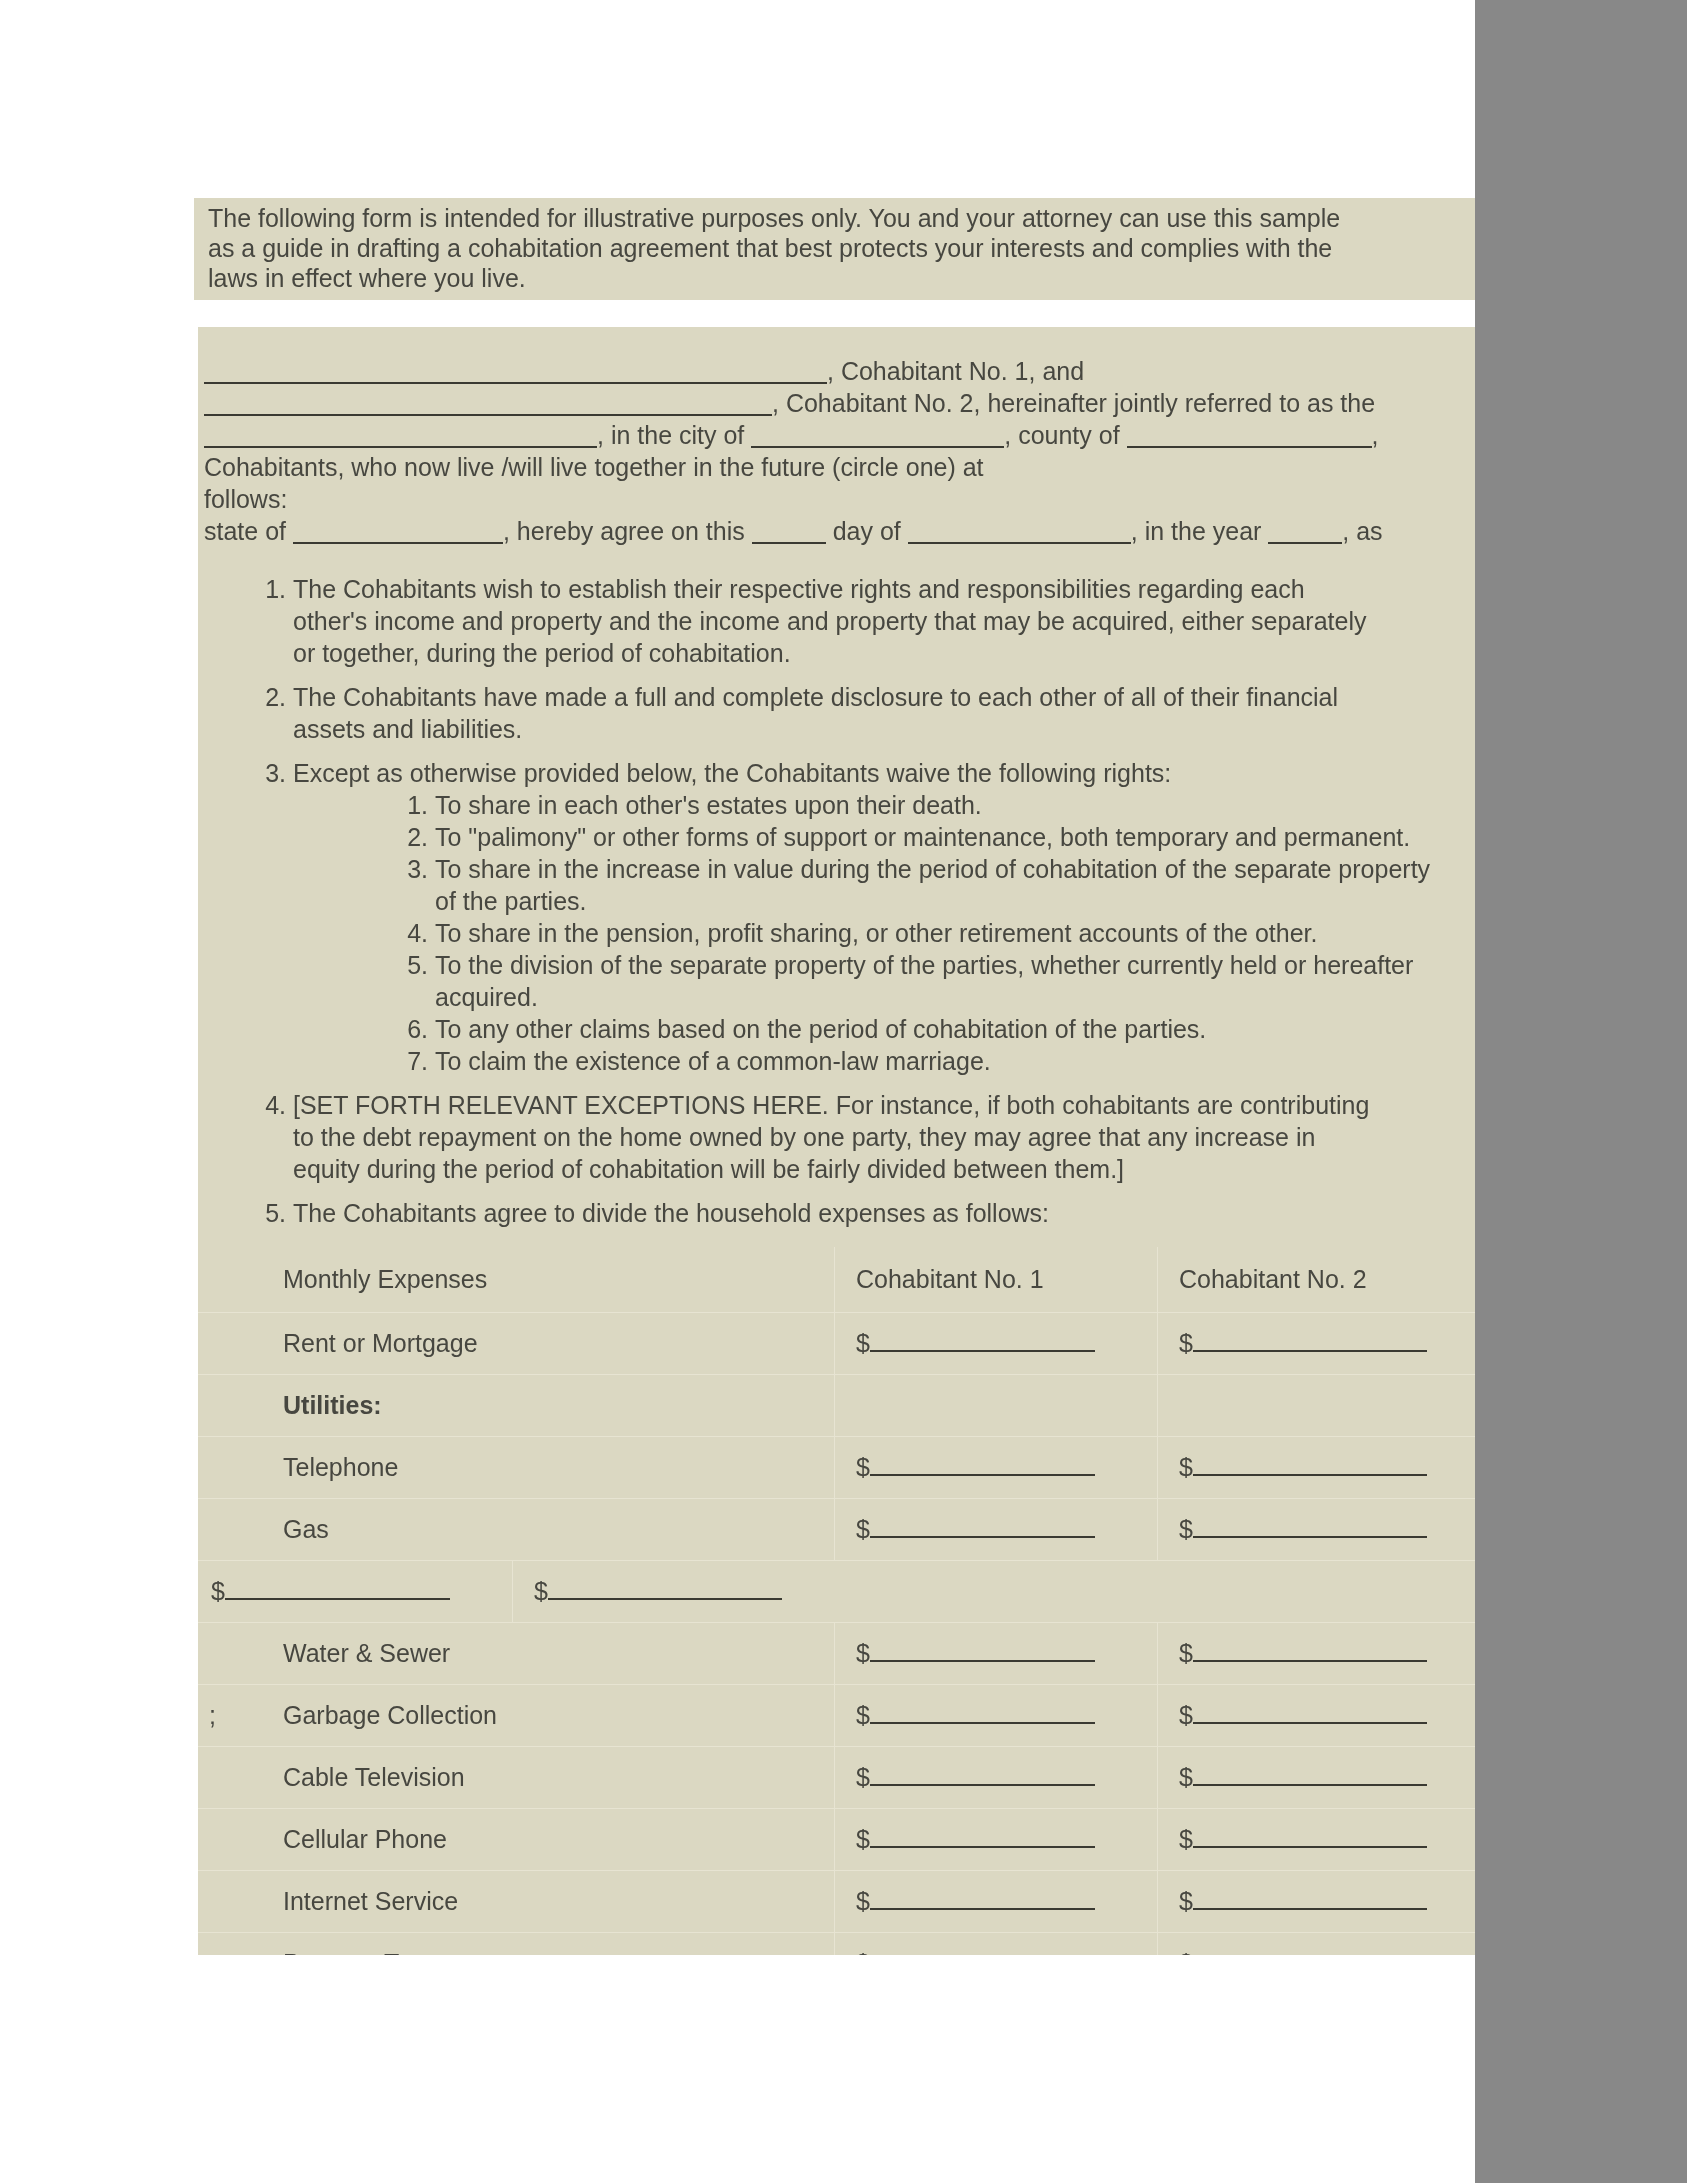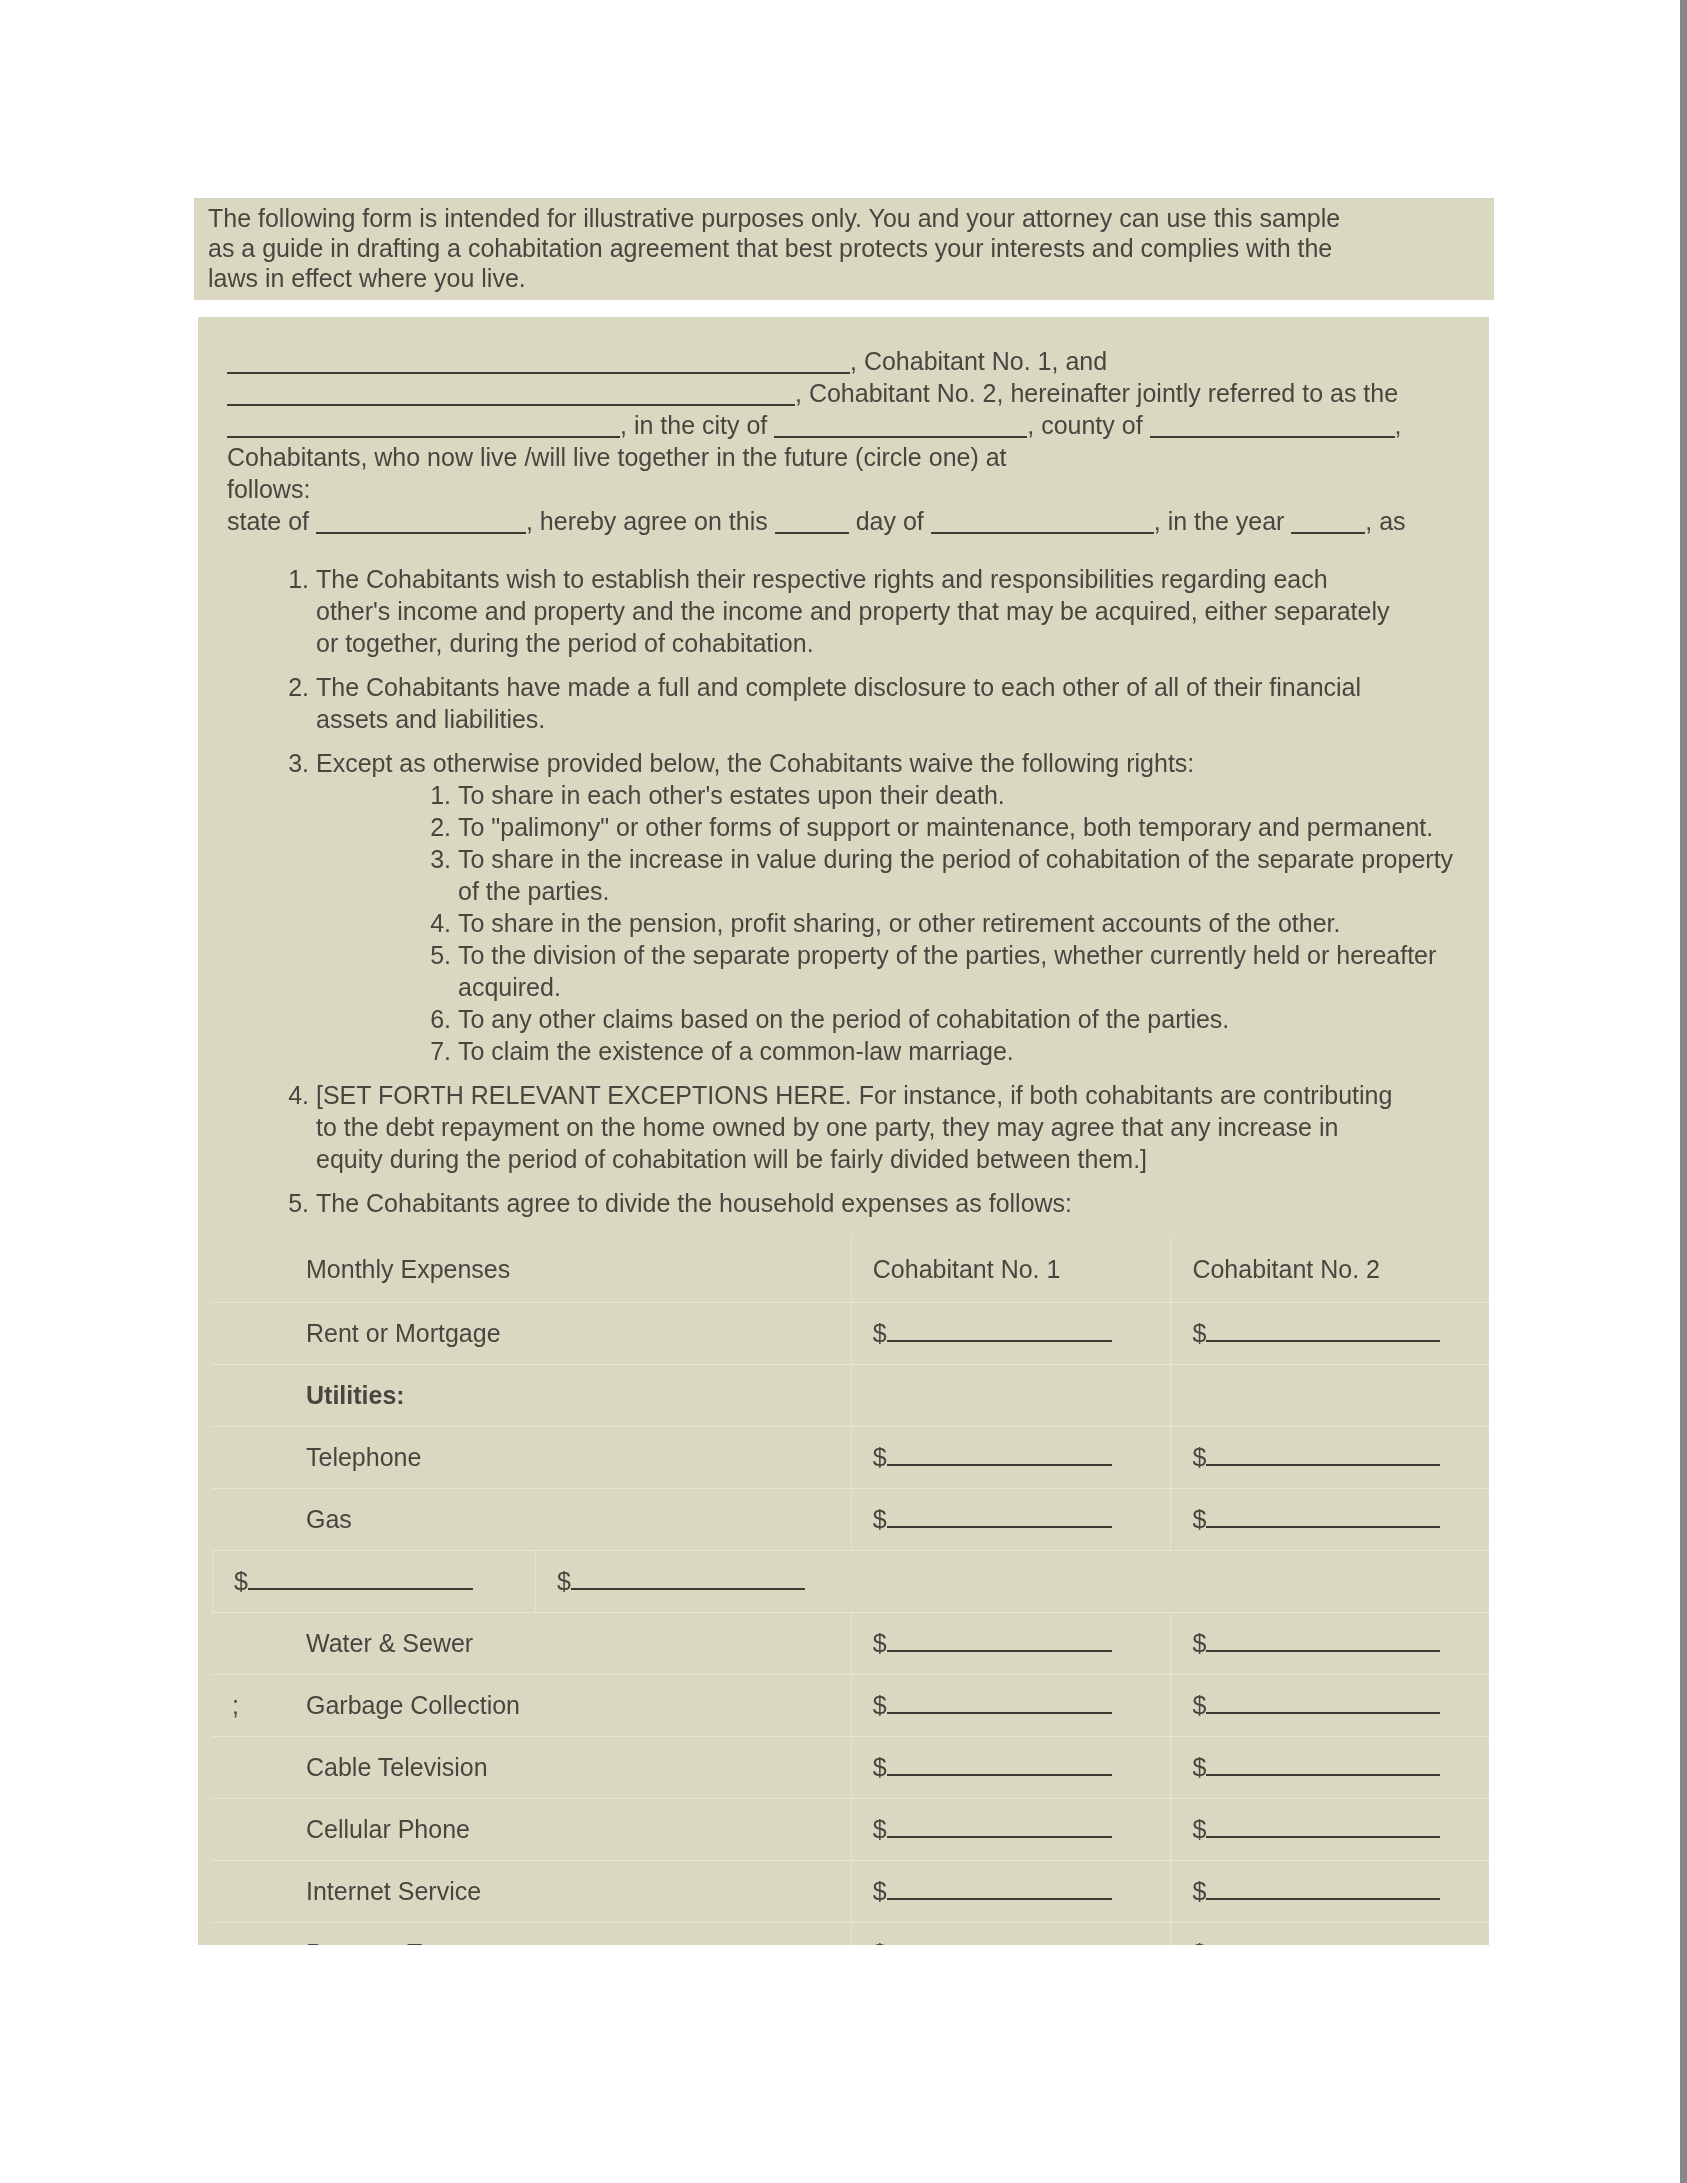--- a/index.html
+++ b/index.html
@@ -6,42 +6,42 @@
     --panel:#dbd8c2;
     --text:#474740;
     --line:#3a3a32;
     --grid:#e7e4d2;
     --page:#ffffff;
   }
   *{box-sizing:border-box;}
   html,body{margin:0;padding:0;background:#888;}
   .page{
     position:relative;
-    width:1680px;height:2184px;
+    width:1475px;height:2184px;
     background:var(--page);
     font-family:"Liberation Sans","DejaVu Sans",sans-serif;
     color:var(--text);
     font-size:25px;
     overflow:hidden;
   }
   
   .note{
     position:absolute;
     left:194px;top:198px;width:1300px;
     background:var(--panel);
     padding:5.2px 14px 7px 14px;
     line-height:30px;
     white-space:pre-line;
   }
   
   .agreement{
     position:absolute;
-    left:198px;top:317px;width:1291px;height:1628px;
+    left:198px;top:327px;width:1291px;height:1628px;
     background:var(--panel);
-    padding:28px 15px 0 29px;
+    padding:28px 15px 0 6px;
     line-height:32px;
     overflow:hidden;
   }
   .iline{white-space:nowrap;}
   .blank{
     display:inline-block;
     height:5.2px;
     border-bottom:2.6px solid var(--line);
     vertical-align:-4.4px;
   }

